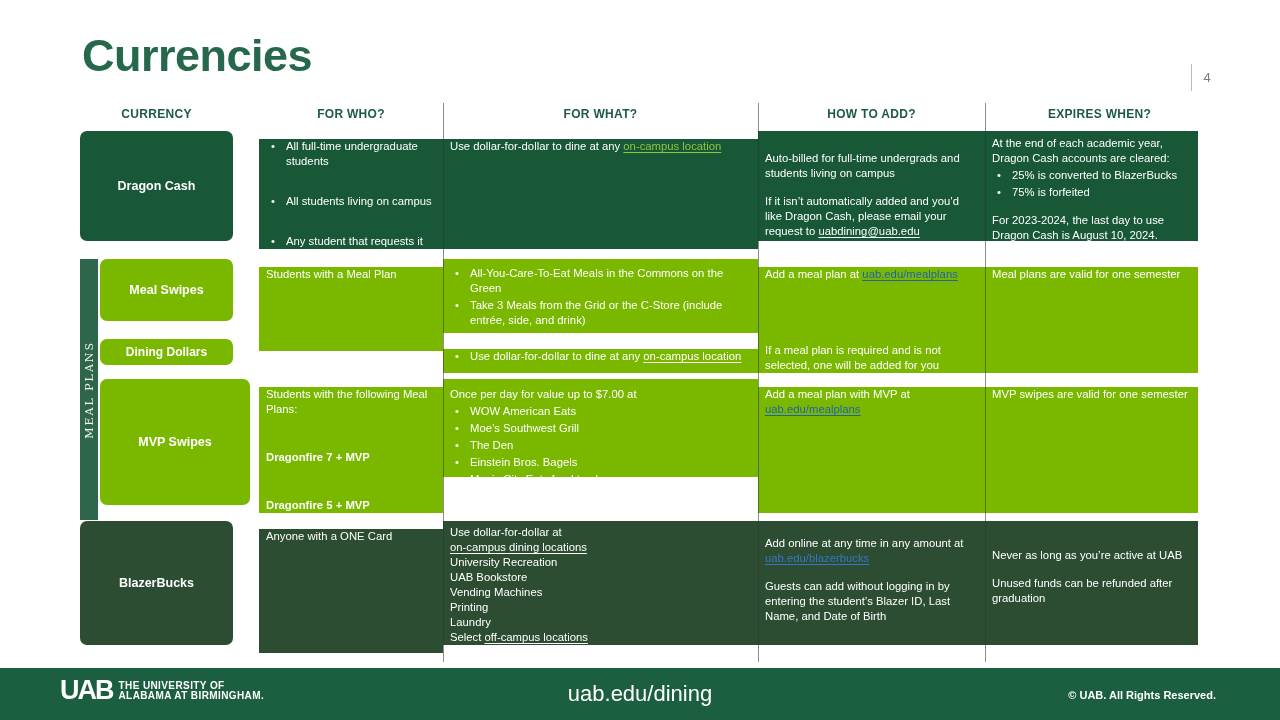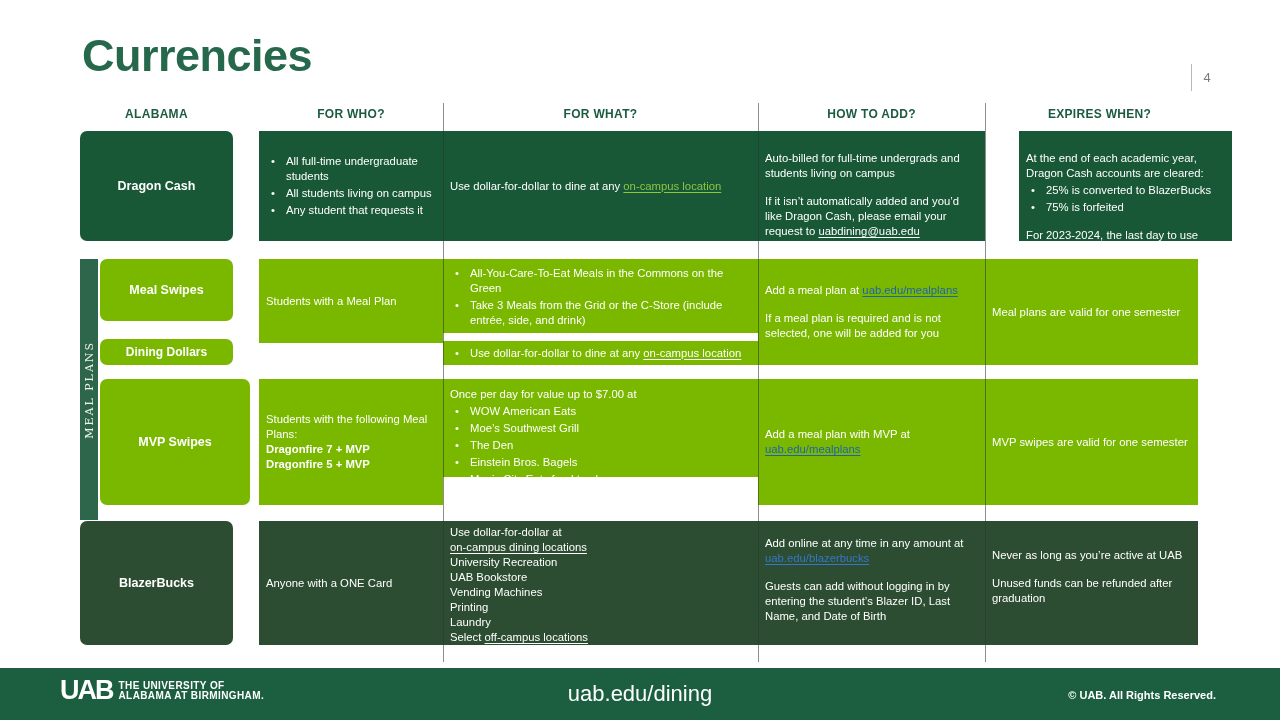--- a/index.html
+++ b/index.html
@@ -15,21 +15,21 @@
   .pagenum{position:absolute;left:1198px;top:70px;width:18px;text-align:center;font-size:13px;color:#7a7a7a;}
   .colhead{
     position:absolute;top:107px;height:16px;text-align:center;
     font-size:12px;font-weight:700;letter-spacing:.3px;color:var(--header-green);
   }
   .vline{position:absolute;top:103px;height:559px;width:1px;background:rgba(42,54,48,.55);z-index:5;}
   .cell{
     position:absolute;color:#fff;font-size:11.3px;line-height:15px;
     padding:0 8px 0 7px;box-sizing:border-box;
   }
-  .vcenter{display:flex;flex-direction:column;justify-content:center;}
+  .vcenter{display:flex;flex-direction:column;justify-content:space-between;margin-top:8px;}
   .rowlabel{
     position:absolute;display:flex;align-items:center;justify-content:center;
     color:#fff;font-size:12.5px;font-weight:700;box-sizing:border-box;text-align:center;border-radius:7px;
   }
   .bg-dark{background:var(--dark-green);}
   .bg-light{background:var(--light-green);}
   .bg-forest{background:var(--forest-green);}
   .sidebar{
     position:absolute;left:80px;top:259px;width:18px;height:261px;background:var(--sidebar-green);
     display:flex;align-items:center;justify-content:center;
@@ -59,41 +59,41 @@
 </style>
 </head>
 <body>
 
 <div id="slide">
 
   <div class="title">Currencies</div>
   <div class="pageline"></div>
   <div class="pagenum">4</div>
 
-  <div class="colhead" style="left:80px;width:153px;">ALABAMA</div>
+  <div class="colhead" style="left:80px;width:153px;">CURRENCY</div>
   <div class="colhead" style="left:259px;width:184px;">FOR WHO?</div>
   <div class="colhead" style="left:443px;width:315px;">FOR WHAT?</div>
   <div class="colhead" style="left:758px;width:227px;">HOW TO ADD?</div>
   <div class="colhead" style="left:985px;width:213px;padding-left:8px;">EXPIRES WHEN?</div>
 
   <div class="rowlabel bg-dark" style="left:80px;top:131px;width:153px;height:110px;">Dragon Cash</div>
   <div class="cell vcenter bg-dark" style="left:259px;top:131px;width:184px;height:110px;">
       <div class="line bullet"><span>All full-time undergraduate students</span></div>
       <div class="line bullet"><span>All students living on campus</span></div>
       <div class="line bullet"><span>Any student that requests it</span></div>
     </div>
   <div class="cell vcenter bg-dark" style="left:443px;top:131px;width:315px;height:110px;">
       <div class="line nw"><span>Use dollar-for-dollar to dine at any </span><span class="lnk lnk-g">on-campus location</span></div>
     </div>
   <div class="cell bg-dark" style="left:758px;top:131px;width:227px;height:110px;padding-top:20px;">
       <div class="line"><span>Auto-billed for full-time undergrads and students living on campus</span></div>
       <div class="blank"></div>
       <div class="line"><span>If it isn’t automatically added and you’d like Dragon Cash, please email your request to </span><span class="lnk lnk-w">uabdining@uab.edu</span></div>
     </div>
-  <div class="cell bg-dark" style="left:1019px;top:131px;width:213px;height:110px;padding-top:20px;">
+  <div class="cell bg-dark" style="left:985px;top:131px;width:213px;height:110px;padding-top:5px;">
       <div class="line"><span>At the end of each academic year, Dragon Cash accounts are cleared:</span></div>
       <div class="line bullet"><span>25% is converted to BlazerBucks</span></div>
       <div class="line bullet"><span>75% is forfeited</span></div>
       <div class="blank"></div>
       <div class="line"><span>For 2023-2024, the last day to use Dragon Cash is August 10, 2024.</span></div>
     </div>
 
   <div class="sidebar">
     <span>MEAL PLANS</span>
   </div>

